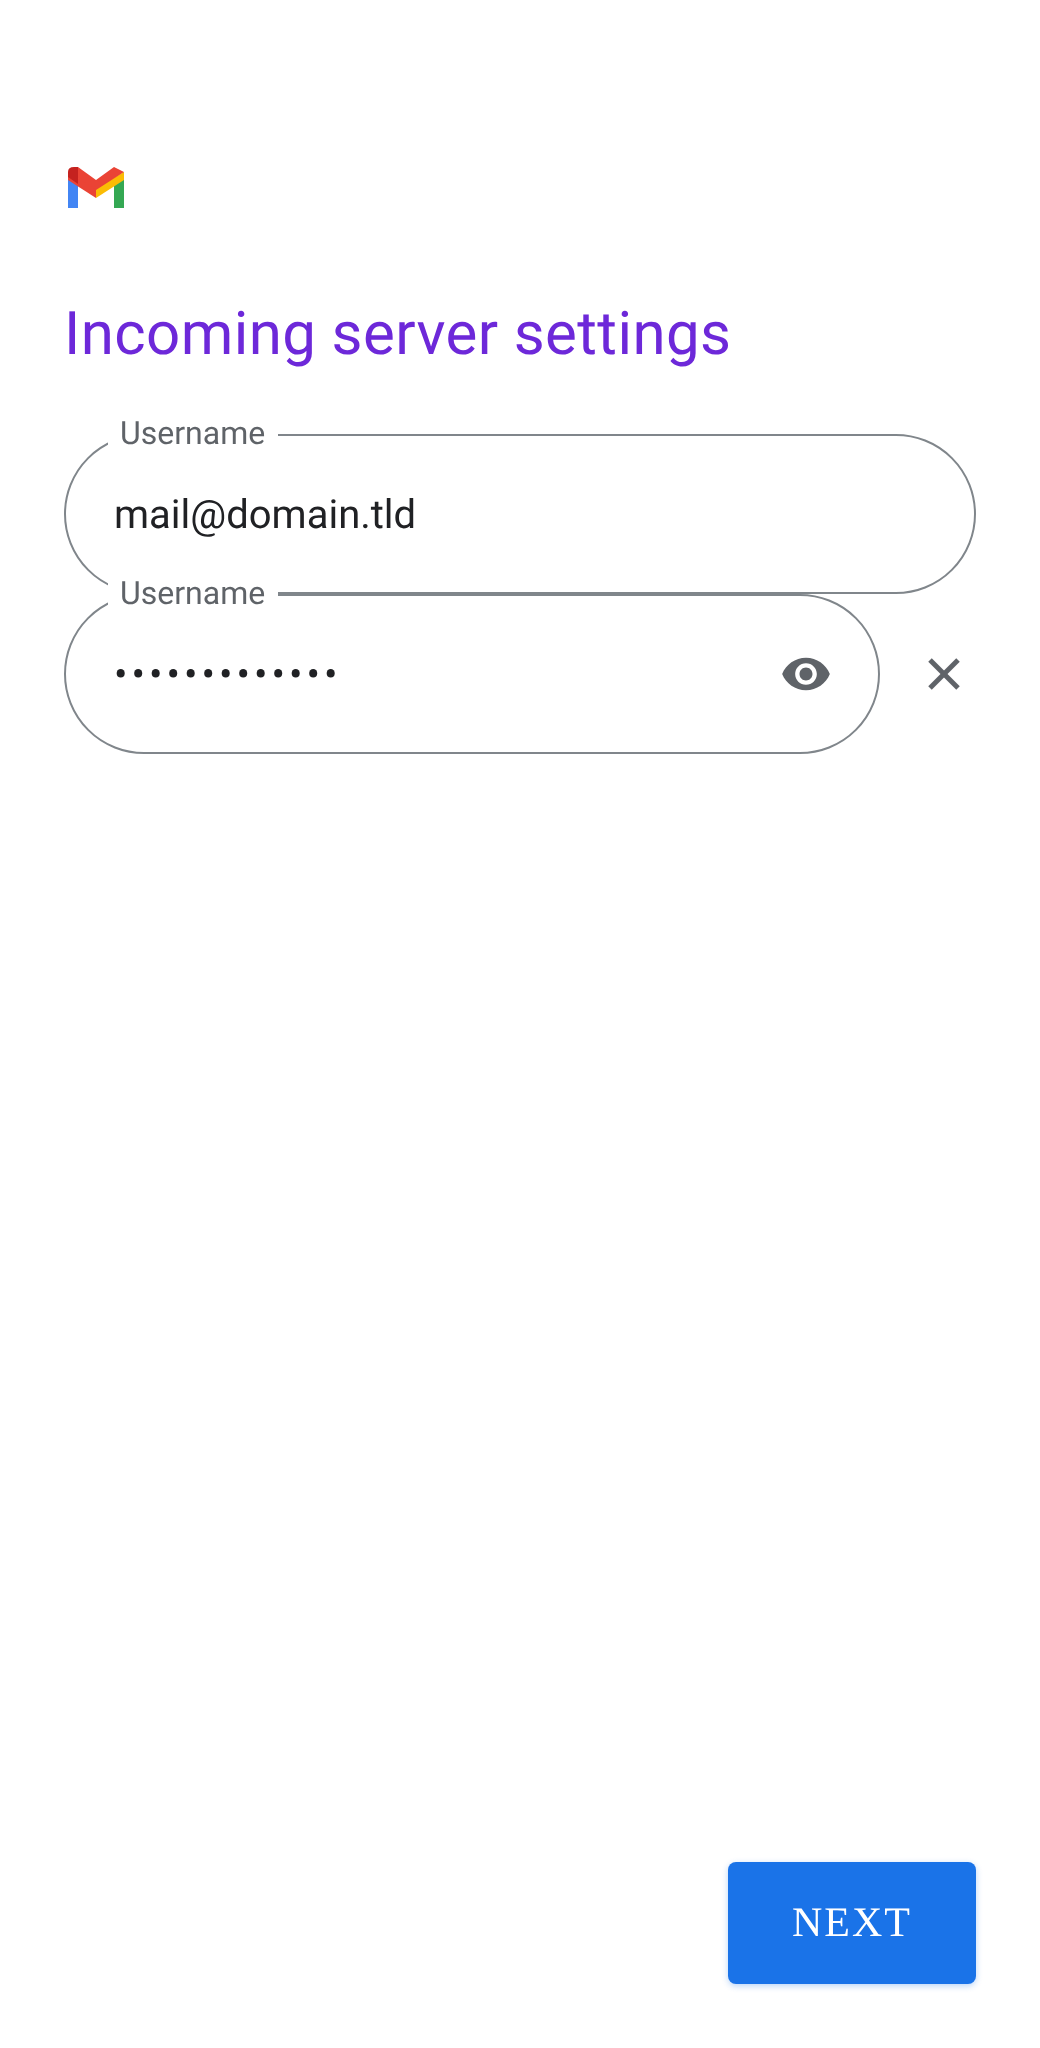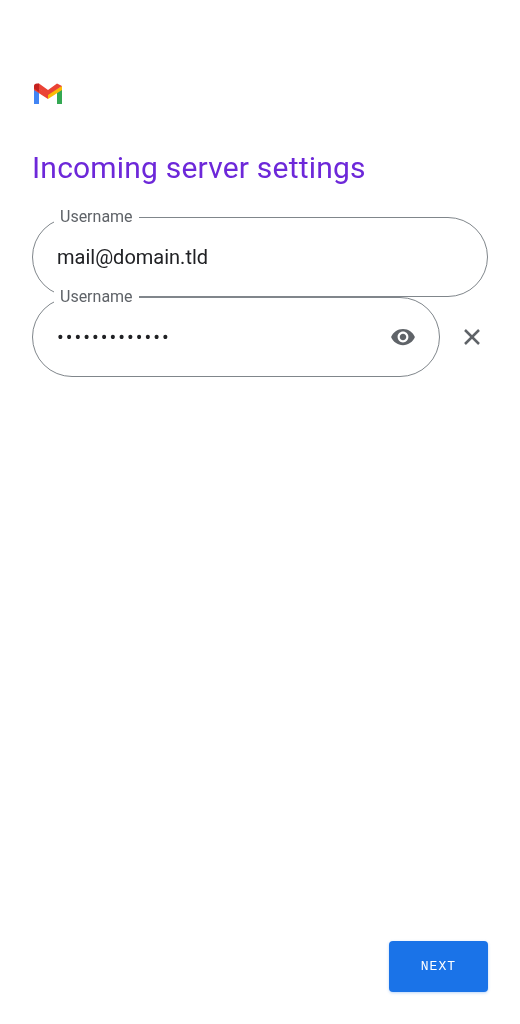--- a/index.html
+++ b/index.html
@@ -111,26 +111,26 @@
       width: 100%;
     }
     .next-button {
       position: absolute;
       bottom: 32px;
       right: 32px;
       background: #1a73e8;
       color: #ffffff;
       border: none;
       padding: 18px 32px;
-      font-size: 13px;
+      font-size: 21px;
       font-weight: 500;
       letter-spacing: 1px;
       border-radius: 4px;
       cursor: pointer;
-      font-family: Liberation Mono, monospace;
+      font-family: Liberation Serif, serif;
       box-shadow: 0 1px 3px rgba(26,115,232,0.3);
     }
   </style>
 </head>
 <body>
 
 <div class="container">
   <div class="logo">
     <svg width="32" height="24" viewBox="0 0 32 24">
       <path d="M2 4 L2 22 L7 22 L7 10 Z" fill="#4285F4"></path>

